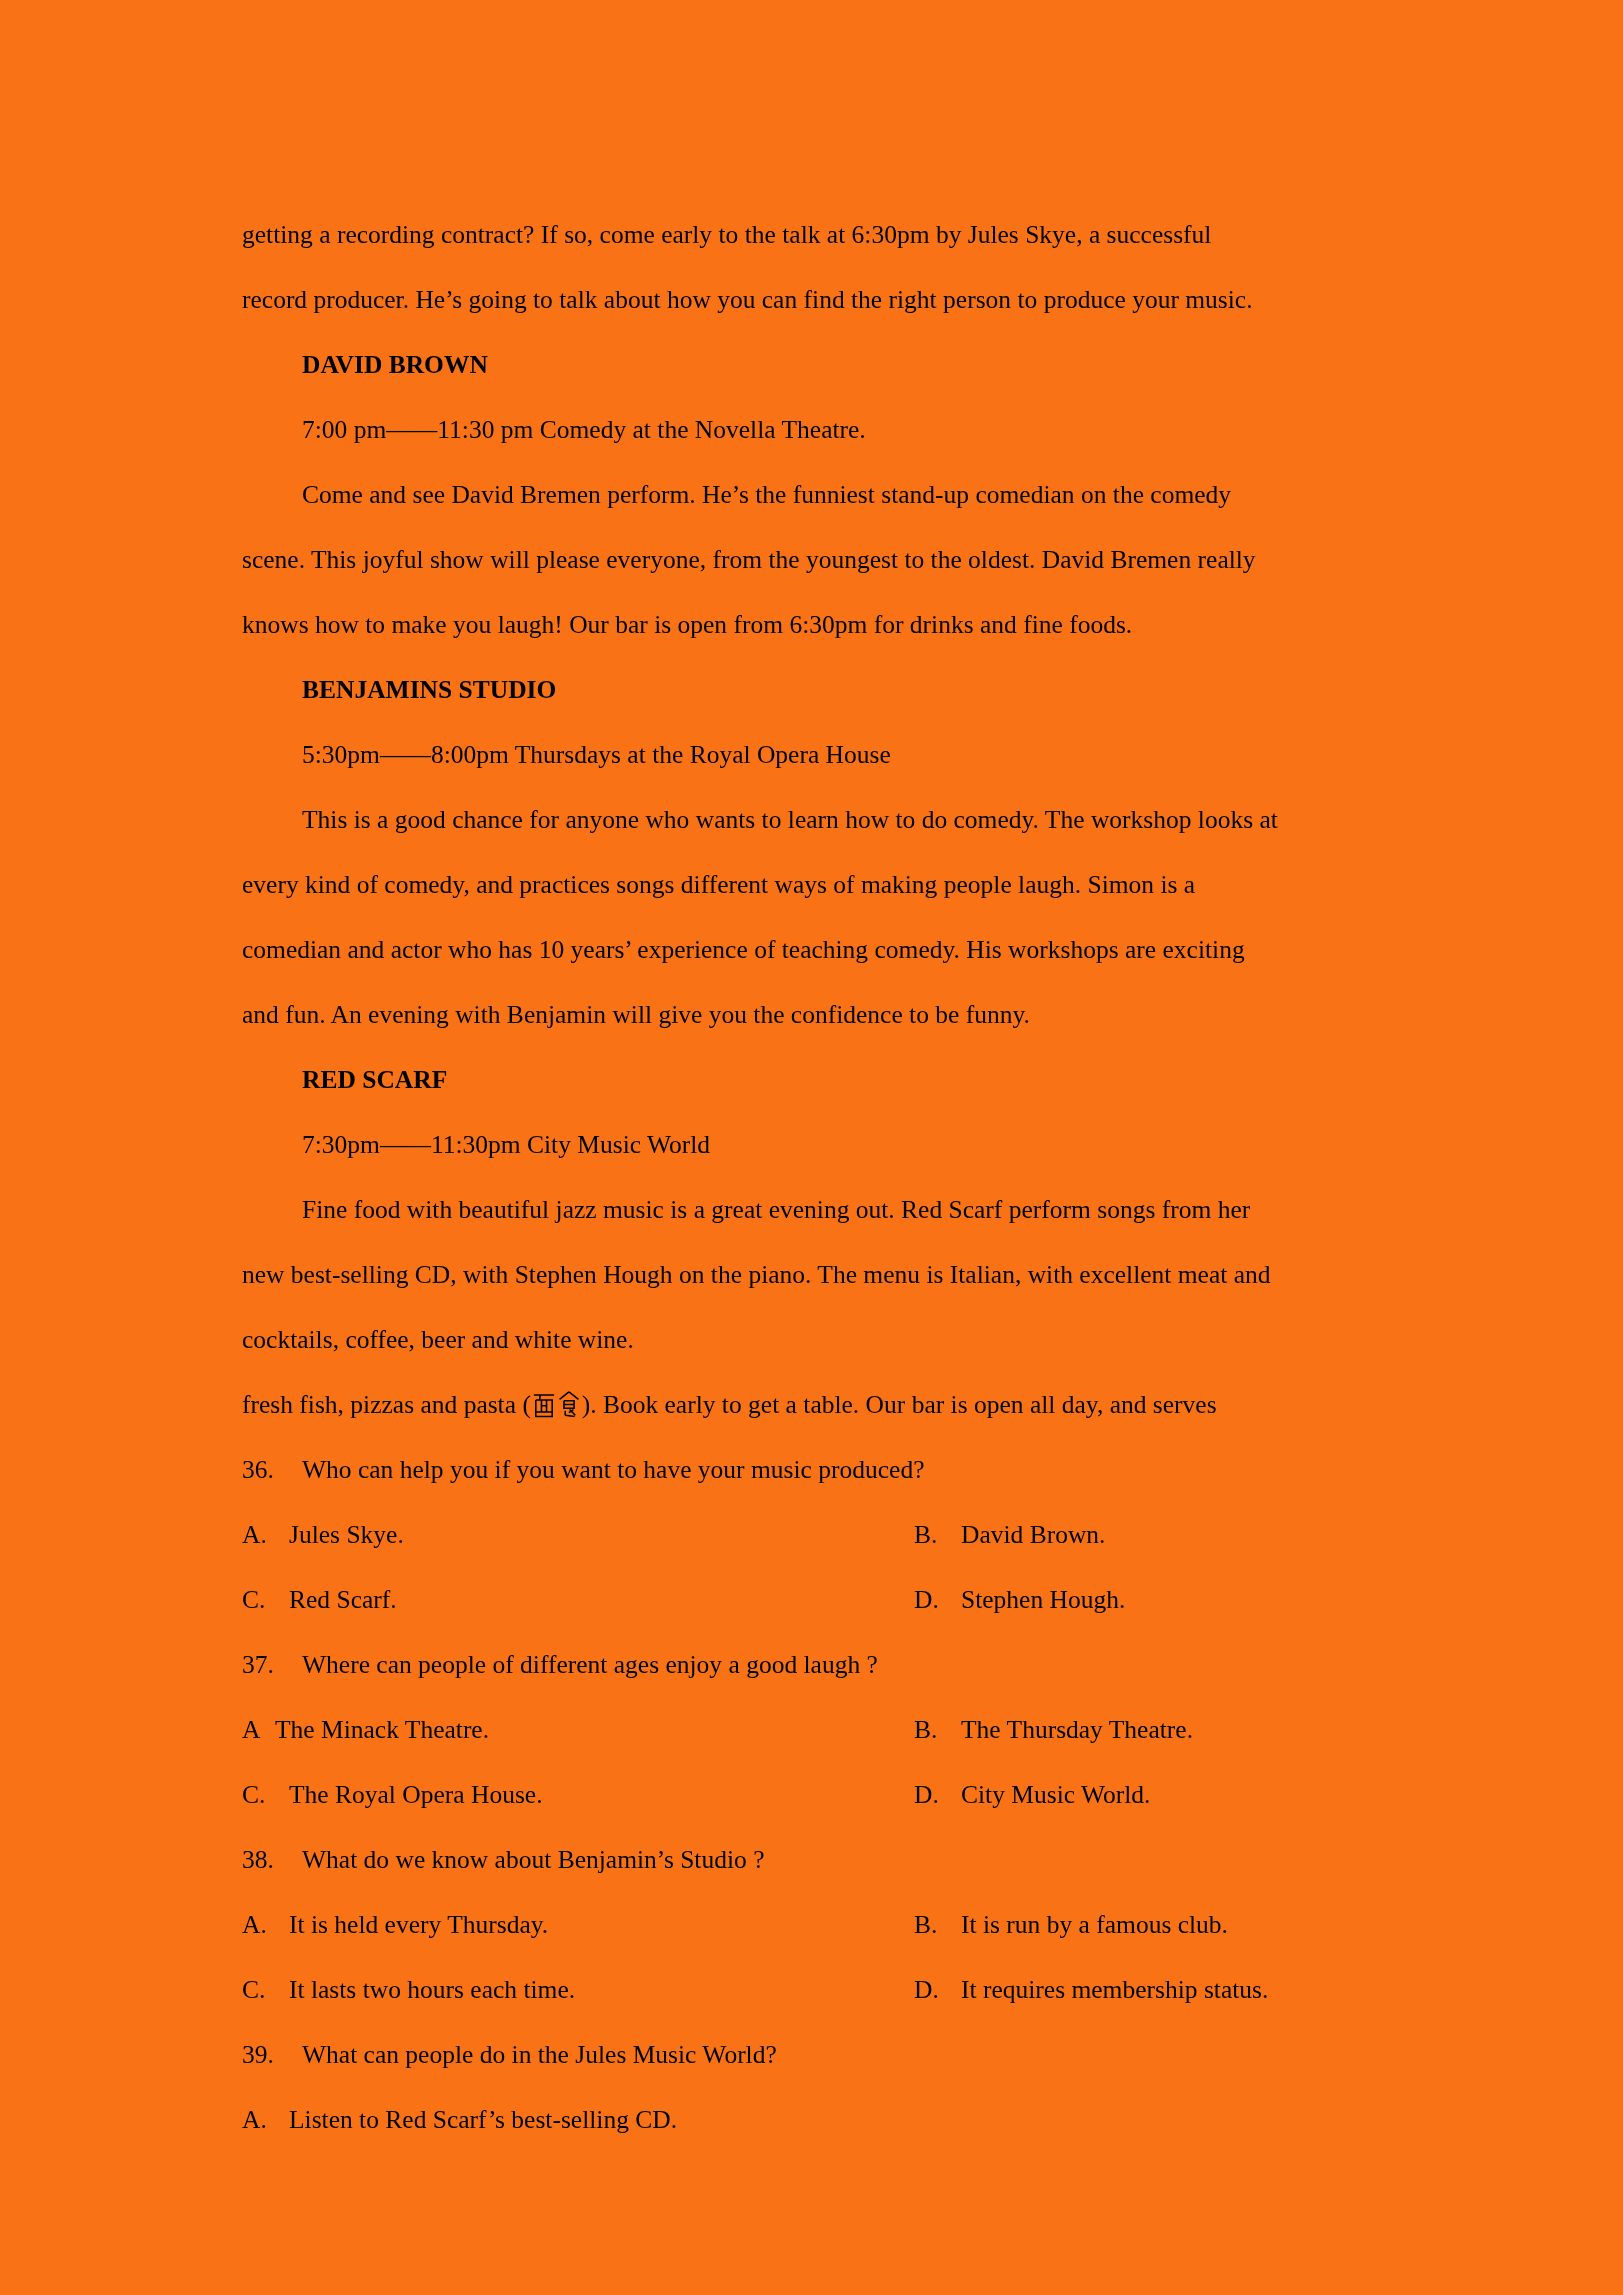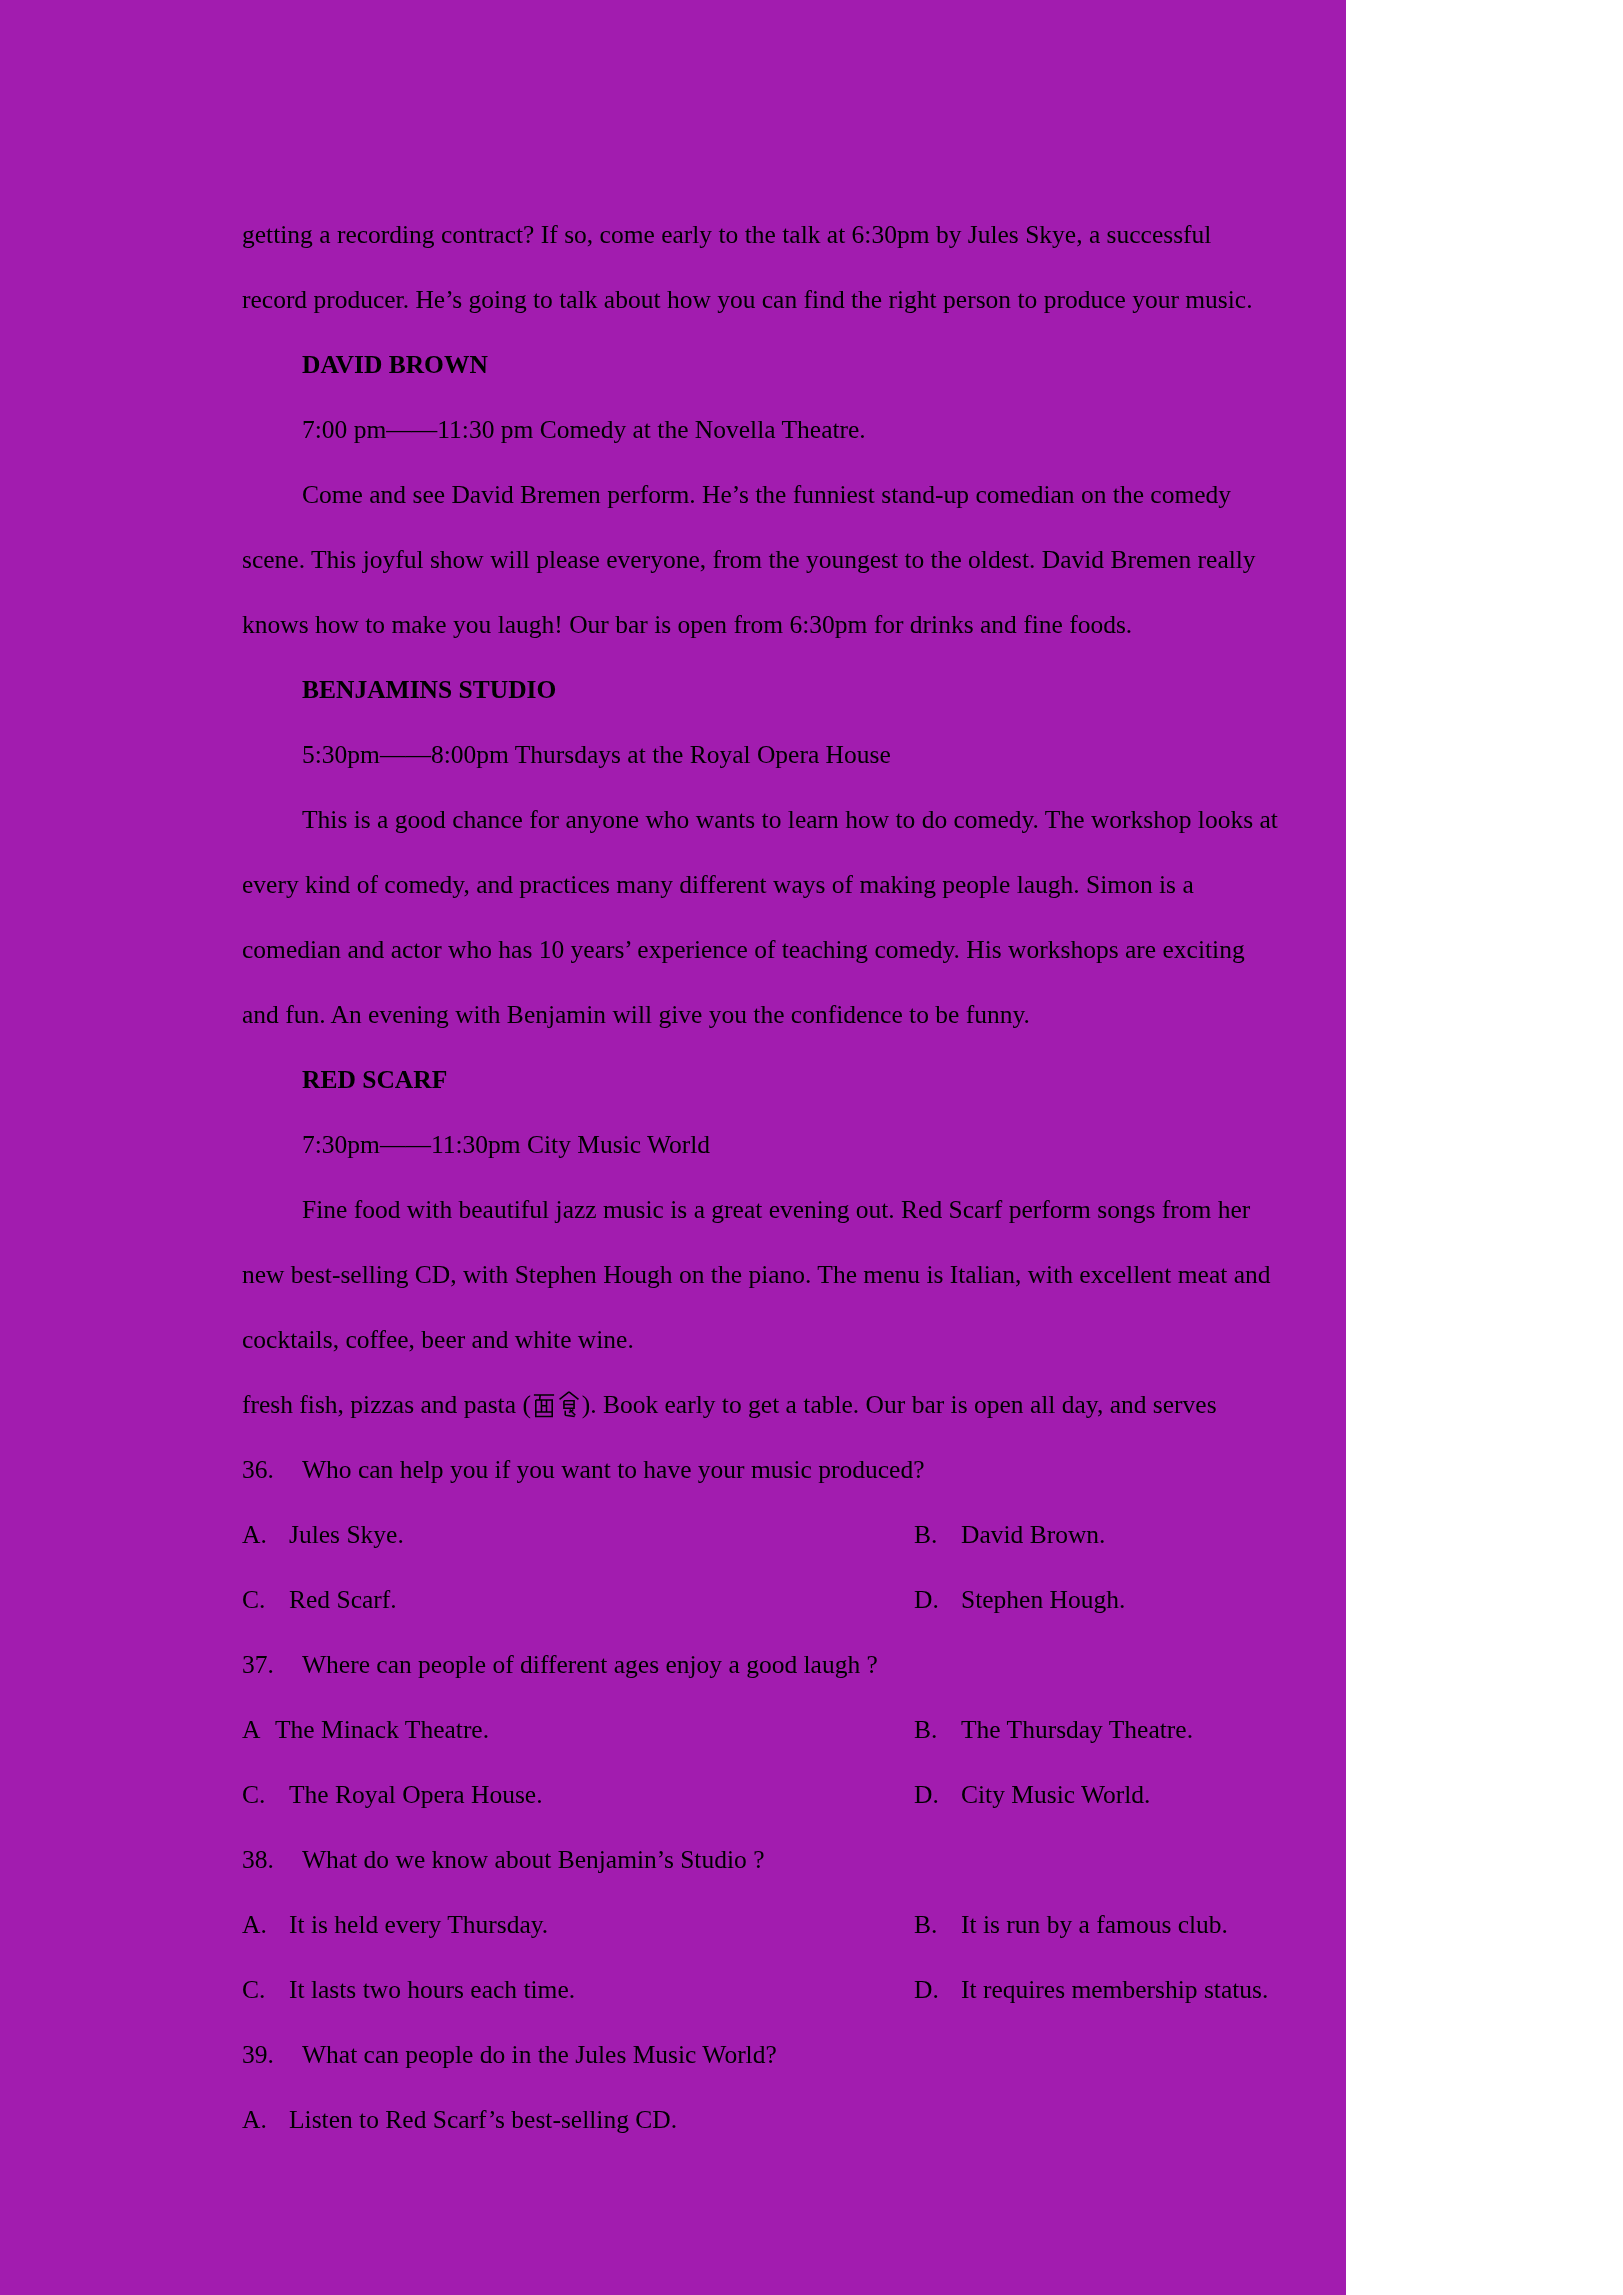--- a/index.html
+++ b/index.html
@@ -2,23 +2,23 @@
 <html style="font-size:10.5px"><head>
 <meta charset="utf-8">
 <style>
   html, body {
     margin: 0;
     padding: 0;
     background: #ffffff;
   }
   .page {
     position: relative;
-    width: 1346px;
+    width: 1623px;
     height: 2295px;
-    background: #a21caf;
+    background: #f97316;
     color: #000000;
     font-family: "Liberation Serif", "DejaVu Serif", serif;
     overflow: hidden;
   }
   .content {
     position: absolute;
     left: 242px;
     top: 202px;
     width: 1158px;
   }
@@ -69,21 +69,21 @@
 
     <div class="line indent bold">DAVID BROWN</div>
     <div class="line indent">7:00 pm——11:30 pm Comedy at the Novella Theatre.</div>
     <div class="line indent">Come and see David Bremen perform. He’s the funniest stand-up comedian on the comedy</div>
     <div class="line">scene. This joyful show will please everyone, from the youngest to the oldest. David Bremen really</div>
     <div class="line">knows how to make you laugh! Our bar is open from 6:30pm for drinks and fine foods.</div>
 
     <div class="line indent bold">BENJAMINS STUDIO</div>
     <div class="line indent">5:30pm——8:00pm Thursdays at the Royal Opera House</div>
     <div class="line indent">This is a good chance for anyone who wants to learn how to do comedy. The workshop looks at</div>
-    <div class="line">every kind of comedy, and practices many different ways of making people laugh. Simon is a</div>
+    <div class="line">every kind of comedy, and practices songs different ways of making people laugh. Simon is a</div>
     <div class="line">comedian and actor who has 10 years’ experience of teaching comedy. His workshops are exciting</div>
     <div class="line">and fun. An evening with Benjamin will give you the confidence to be funny.</div>
 
     <div class="line indent bold">RED SCARF</div>
     <div class="line indent">7:30pm——11:30pm City Music World</div>
     <div class="line indent">Fine food with beautiful jazz music is a great evening out. Red Scarf perform songs from her</div>
     <div class="line">new best-selling CD, with Stephen Hough on the piano. The menu is Italian, with excellent meat and</div>
 
     <div class="line">cocktails, coffee, beer and white wine.</div>
 

